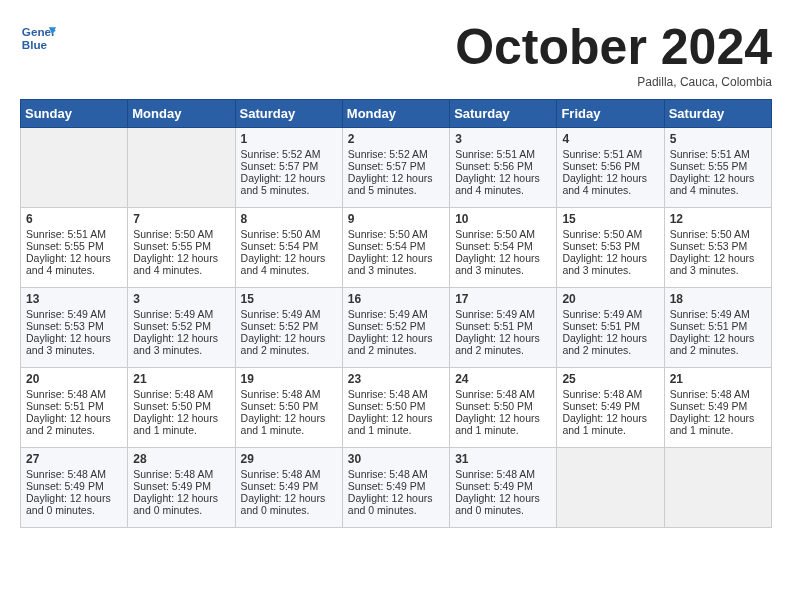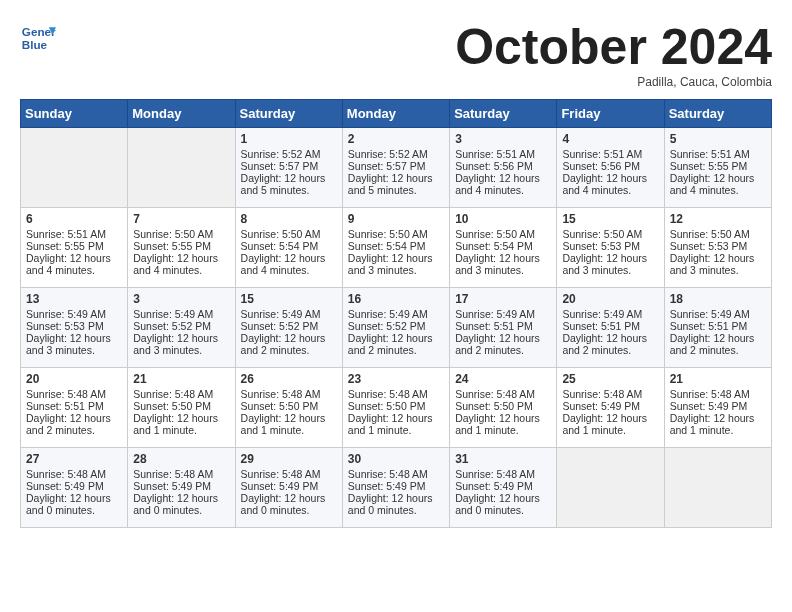--- a/index.html
+++ b/index.html
@@ -129,21 +129,21 @@
         <td><span class="day-num">3</span><span>Sunrise: 5:49 AM</span><br><span>Sunset: 5:52 PM</span><br><span>Daylight: 12 hours and 3 minutes.</span></td>
         <td><span class="day-num">15</span><span>Sunrise: 5:49 AM</span><br><span>Sunset: 5:52 PM</span><br><span>Daylight: 12 hours and 2 minutes.</span></td>
         <td><span class="day-num">16</span><span>Sunrise: 5:49 AM</span><br><span>Sunset: 5:52 PM</span><br><span>Daylight: 12 hours and 2 minutes.</span></td>
         <td><span class="day-num">17</span><span>Sunrise: 5:49 AM</span><br><span>Sunset: 5:51 PM</span><br><span>Daylight: 12 hours and 2 minutes.</span></td>
         <td><span class="day-num">20</span><span>Sunrise: 5:49 AM</span><br><span>Sunset: 5:51 PM</span><br><span>Daylight: 12 hours and 2 minutes.</span></td>
         <td><span class="day-num">18</span><span>Sunrise: 5:49 AM</span><br><span>Sunset: 5:51 PM</span><br><span>Daylight: 12 hours and 2 minutes.</span></td>
       </tr>
       <tr>
         <td><span class="day-num">20</span><span>Sunrise: 5:48 AM</span><br><span>Sunset: 5:51 PM</span><br><span>Daylight: 12 hours and 2 minutes.</span></td>
         <td><span class="day-num">21</span><span>Sunrise: 5:48 AM</span><br><span>Sunset: 5:50 PM</span><br><span>Daylight: 12 hours and 1 minute.</span></td>
-        <td><span class="day-num">26</span><span>Sunrise: 5:48 AM</span><br><span>Sunset: 5:50 PM</span><br><span>Daylight: 12 hours and 1 minute.</span></td>
+        <td><span class="day-num">19</span><span>Sunrise: 5:48 AM</span><br><span>Sunset: 5:50 PM</span><br><span>Daylight: 12 hours and 1 minute.</span></td>
         <td><span class="day-num">23</span><span>Sunrise: 5:48 AM</span><br><span>Sunset: 5:50 PM</span><br><span>Daylight: 12 hours and 1 minute.</span></td>
         <td><span class="day-num">24</span><span>Sunrise: 5:48 AM</span><br><span>Sunset: 5:50 PM</span><br><span>Daylight: 12 hours and 1 minute.</span></td>
         <td><span class="day-num">25</span><span>Sunrise: 5:48 AM</span><br><span>Sunset: 5:49 PM</span><br><span>Daylight: 12 hours and 1 minute.</span></td>
         <td><span class="day-num">21</span><span>Sunrise: 5:48 AM</span><br><span>Sunset: 5:49 PM</span><br><span>Daylight: 12 hours and 1 minute.</span></td>
       </tr>
       <tr>
         <td><span class="day-num">27</span><span>Sunrise: 5:48 AM</span><br><span>Sunset: 5:49 PM</span><br><span>Daylight: 12 hours and 0 minutes.</span></td>
         <td><span class="day-num">28</span><span>Sunrise: 5:48 AM</span><br><span>Sunset: 5:49 PM</span><br><span>Daylight: 12 hours and 0 minutes.</span></td>
         <td><span class="day-num">29</span><span>Sunrise: 5:48 AM</span><br><span>Sunset: 5:49 PM</span><br><span>Daylight: 12 hours and 0 minutes.</span></td>
         <td><span class="day-num">30</span><span>Sunrise: 5:48 AM</span><br><span>Sunset: 5:49 PM</span><br><span>Daylight: 12 hours and 0 minutes.</span></td>

